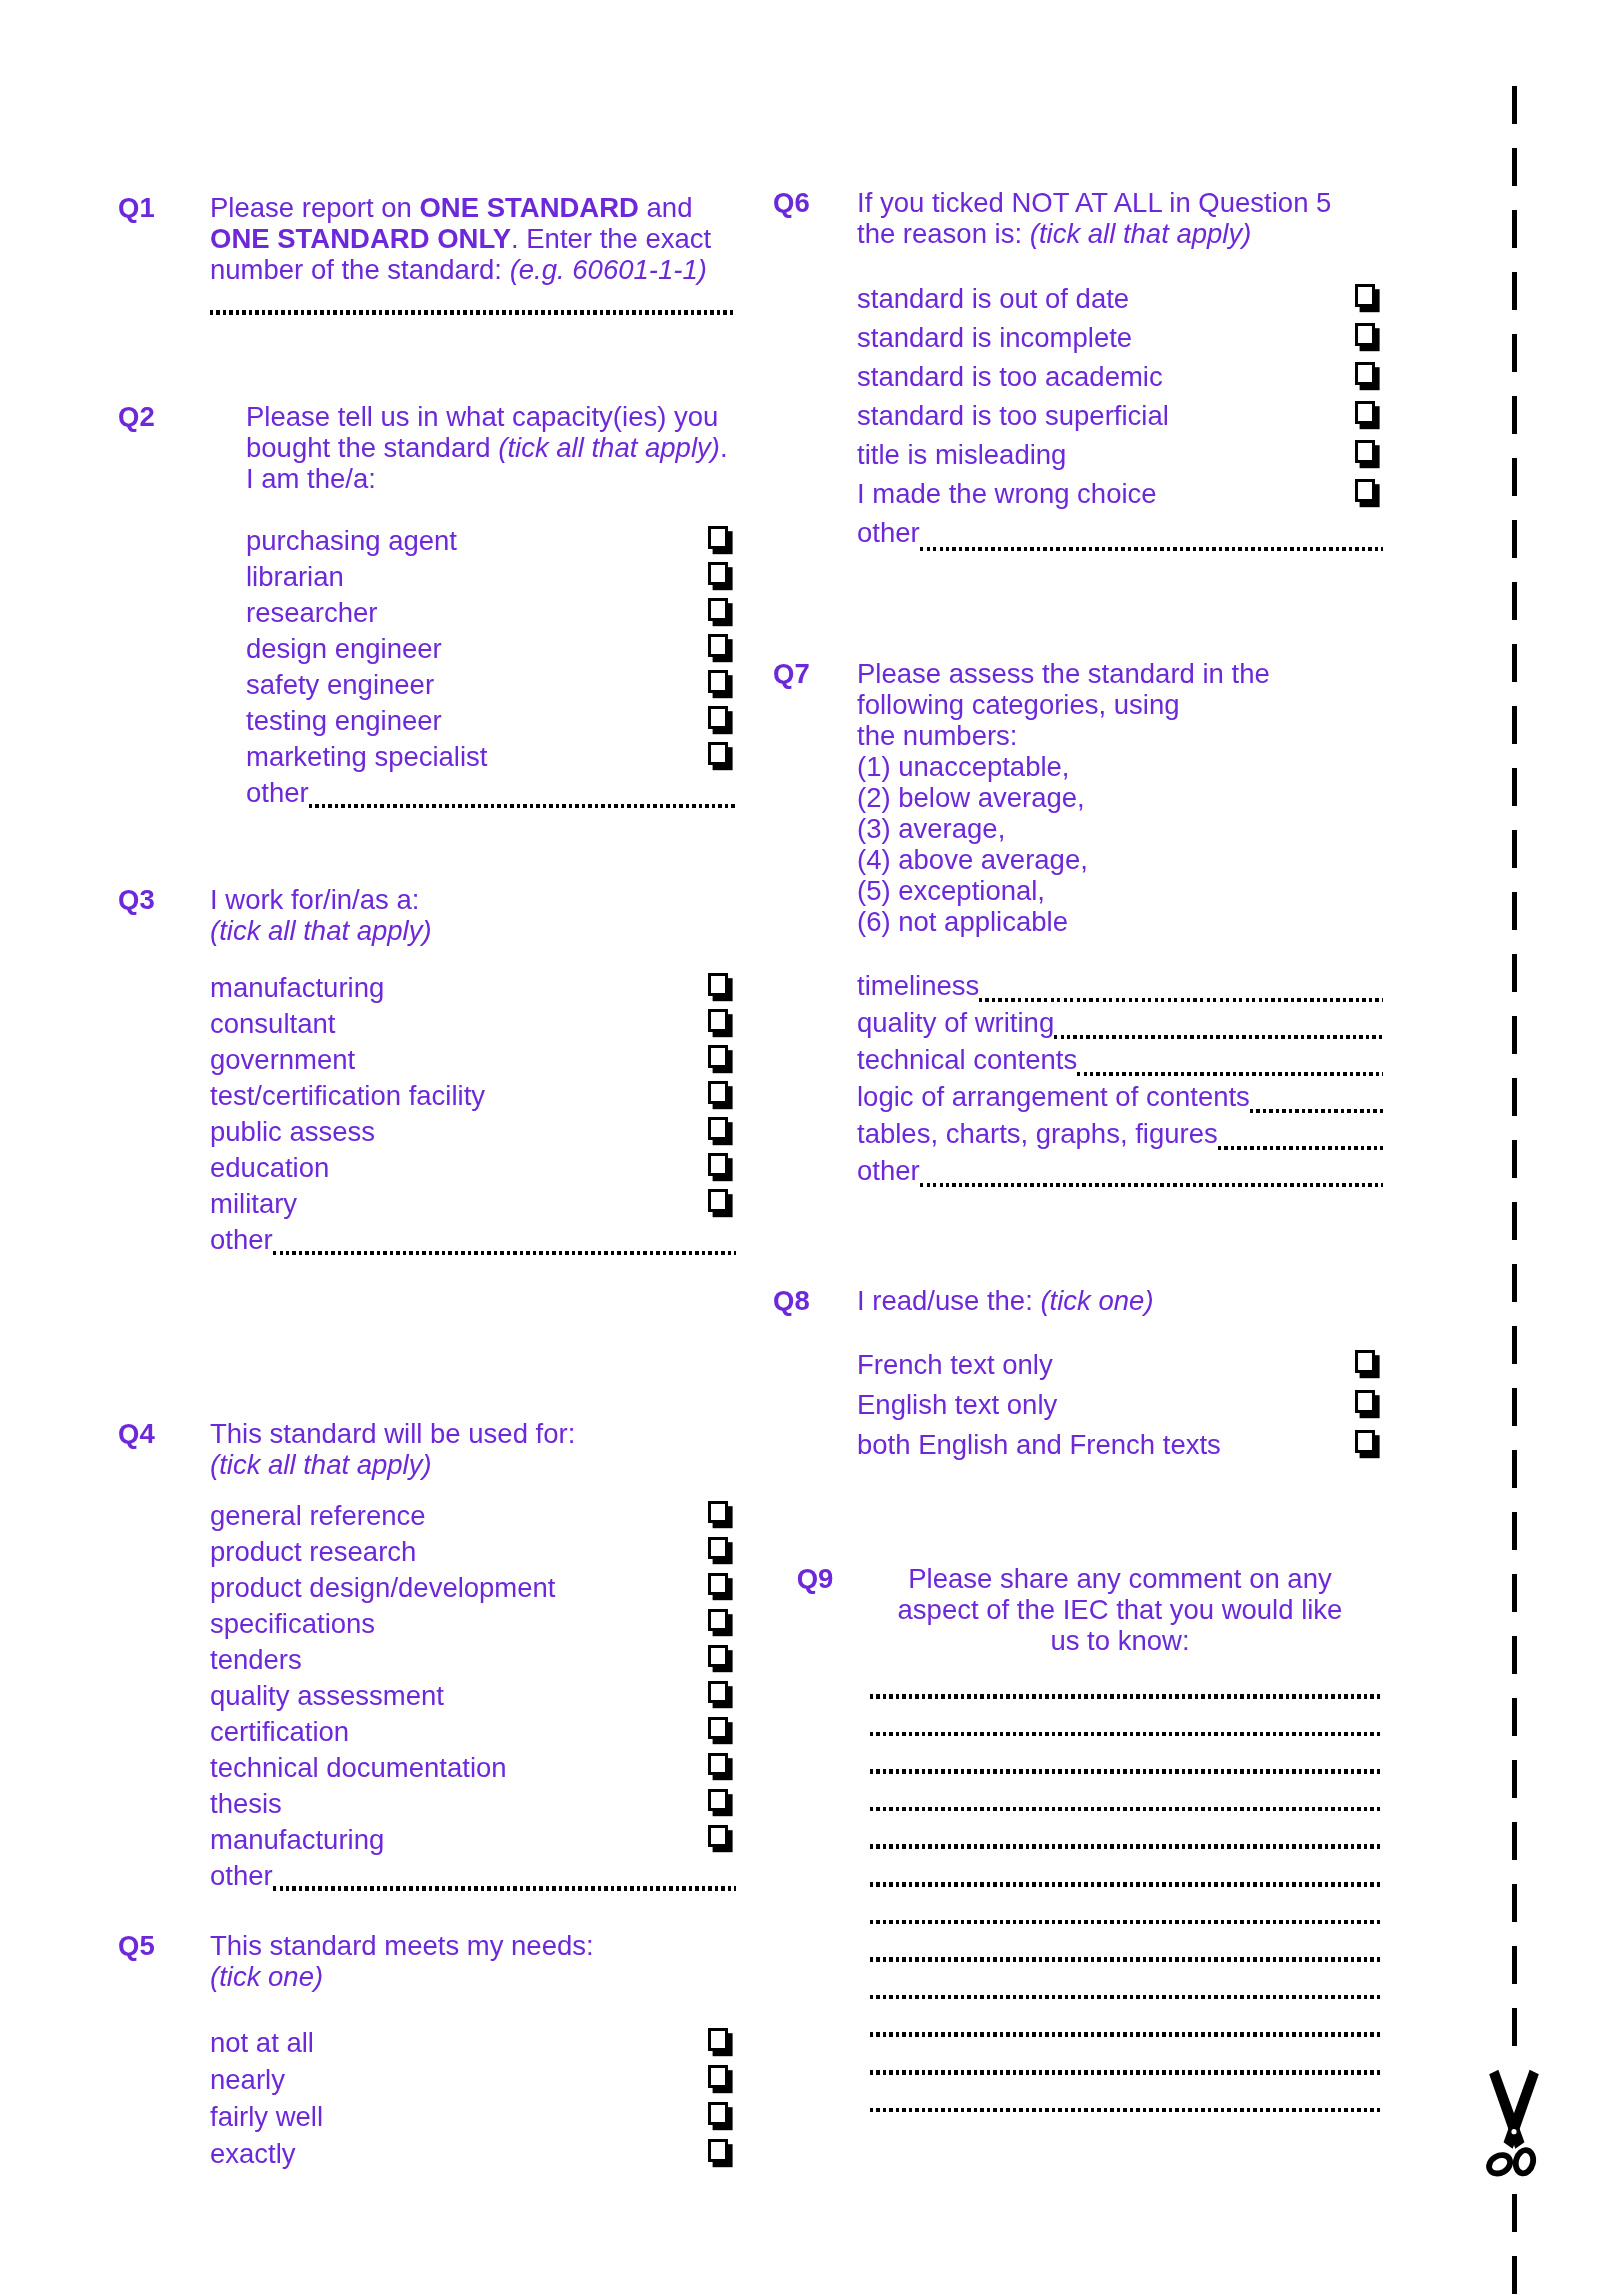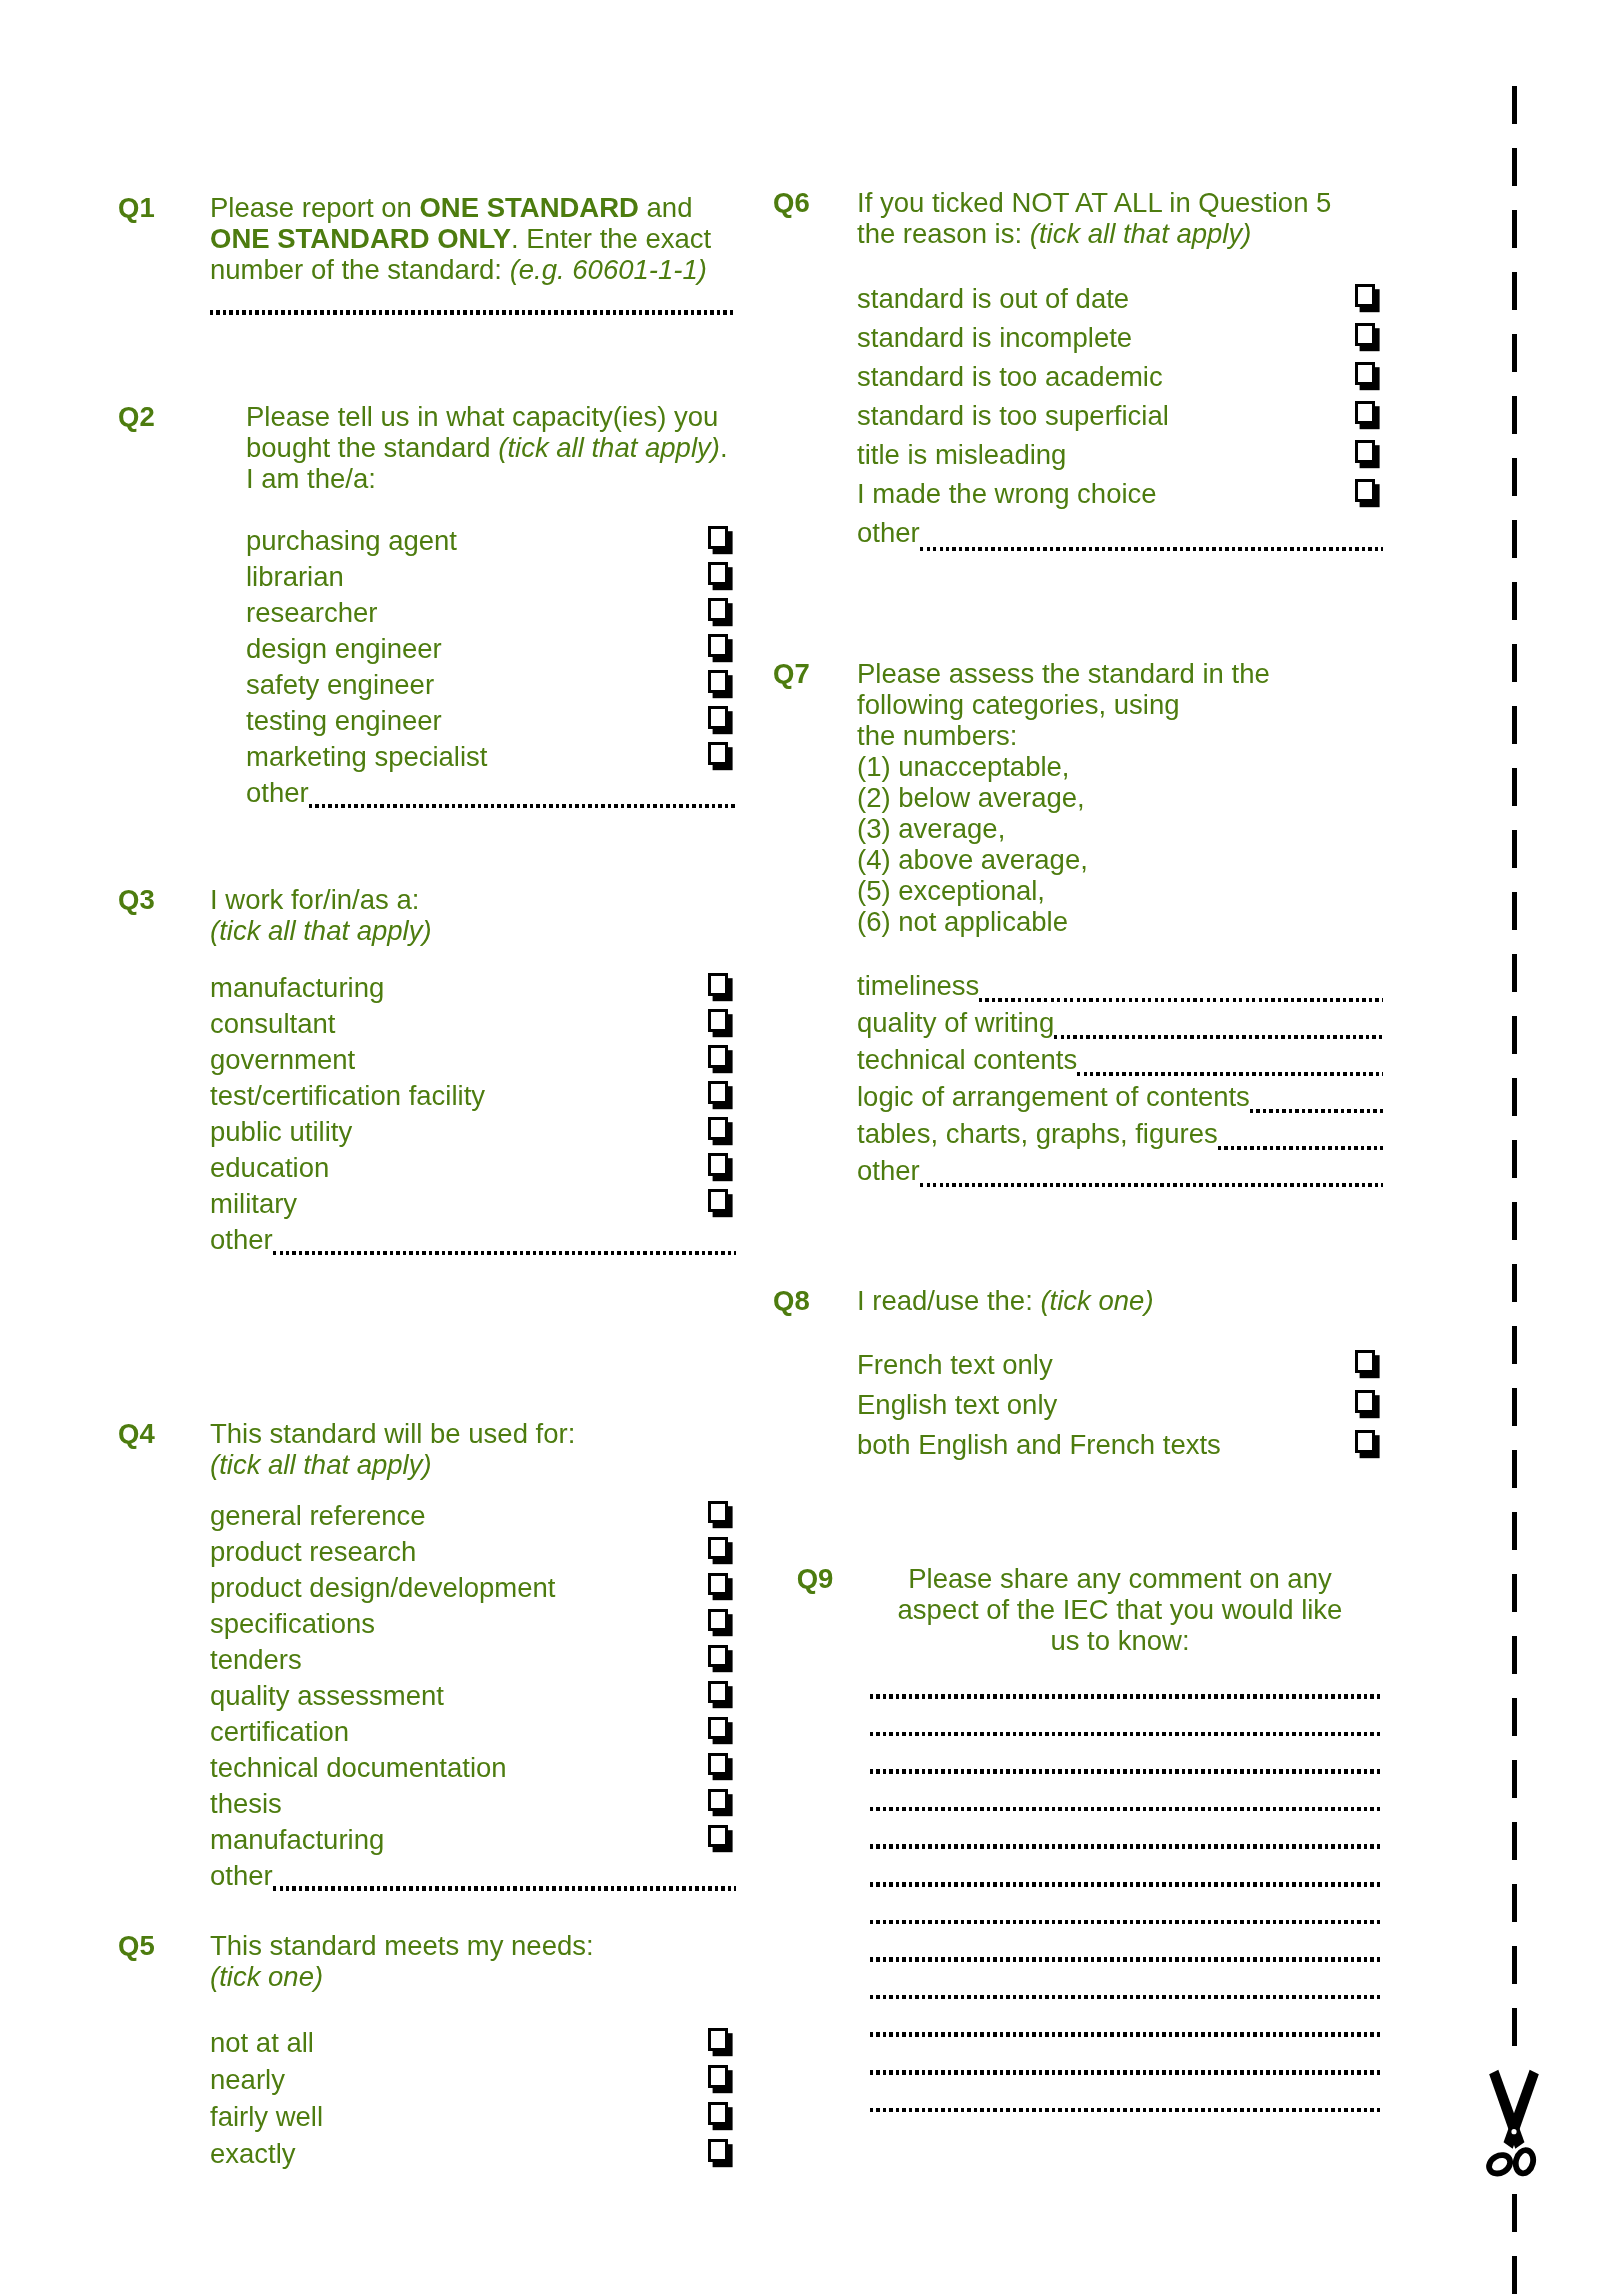--- a/index.html
+++ b/index.html
@@ -1,17 +1,17 @@
 <!DOCTYPE html>
 <html style="font-size:10.5px"><head>
 <meta charset="utf-8">
 <style>
   html,body{margin:0;padding:0;background:#fff;}
   #page{position:relative;width:1622px;height:2295px;background:#ffffff;overflow:hidden;
-        font-family:"Liberation Sans",sans-serif;font-size:27.5px;line-height:31px;color:#4d7c0f;}
+        font-family:"Liberation Sans",sans-serif;font-size:27.5px;line-height:31px;color:#6d28d9;}
   .qblock{position:absolute;display:grid;grid-template-columns:92px 1fr;}
   #q1{left:118px;top:192px;width:618px;}
   #q2{left:118px;top:401px;width:618px;gap:36px;}
   #q3{left:118px;top:884px;width:618px;}
   #q4{left:118px;top:1418px;width:618px;}
   #q5{left:118px;top:1930px;width:618px;}
   #q6{left:773px;top:187px;width:610px;grid-template-columns:84px 1fr;}
   #q7{left:773px;top:658px;width:610px;grid-template-columns:84px 1fr;}
   #q8{left:773px;top:1285px;width:610px;grid-template-columns:84px 1fr;}
   #q9{left:773px;top:1563px;width:610px;grid-template-columns:84px 1fr;text-align:center;}
@@ -111,21 +111,21 @@
           </div><div class="opt">
             <span class="opt-label">consultant</span>
             <span class="cb"></span>
           </div><div class="opt">
             <span class="opt-label">government</span>
             <span class="cb"></span>
           </div><div class="opt">
             <span class="opt-label">test/certification facility</span>
             <span class="cb"></span>
           </div><div class="opt">
-            <span class="opt-label">public utility</span>
+            <span class="opt-label">public assess</span>
             <span class="cb"></span>
           </div><div class="opt">
             <span class="opt-label">education</span>
             <span class="cb"></span>
           </div><div class="opt">
             <span class="opt-label">military</span>
             <span class="cb"></span>
           </div></div>
         <div class="opt other-row">
           <span class="opt-label">other</span>

